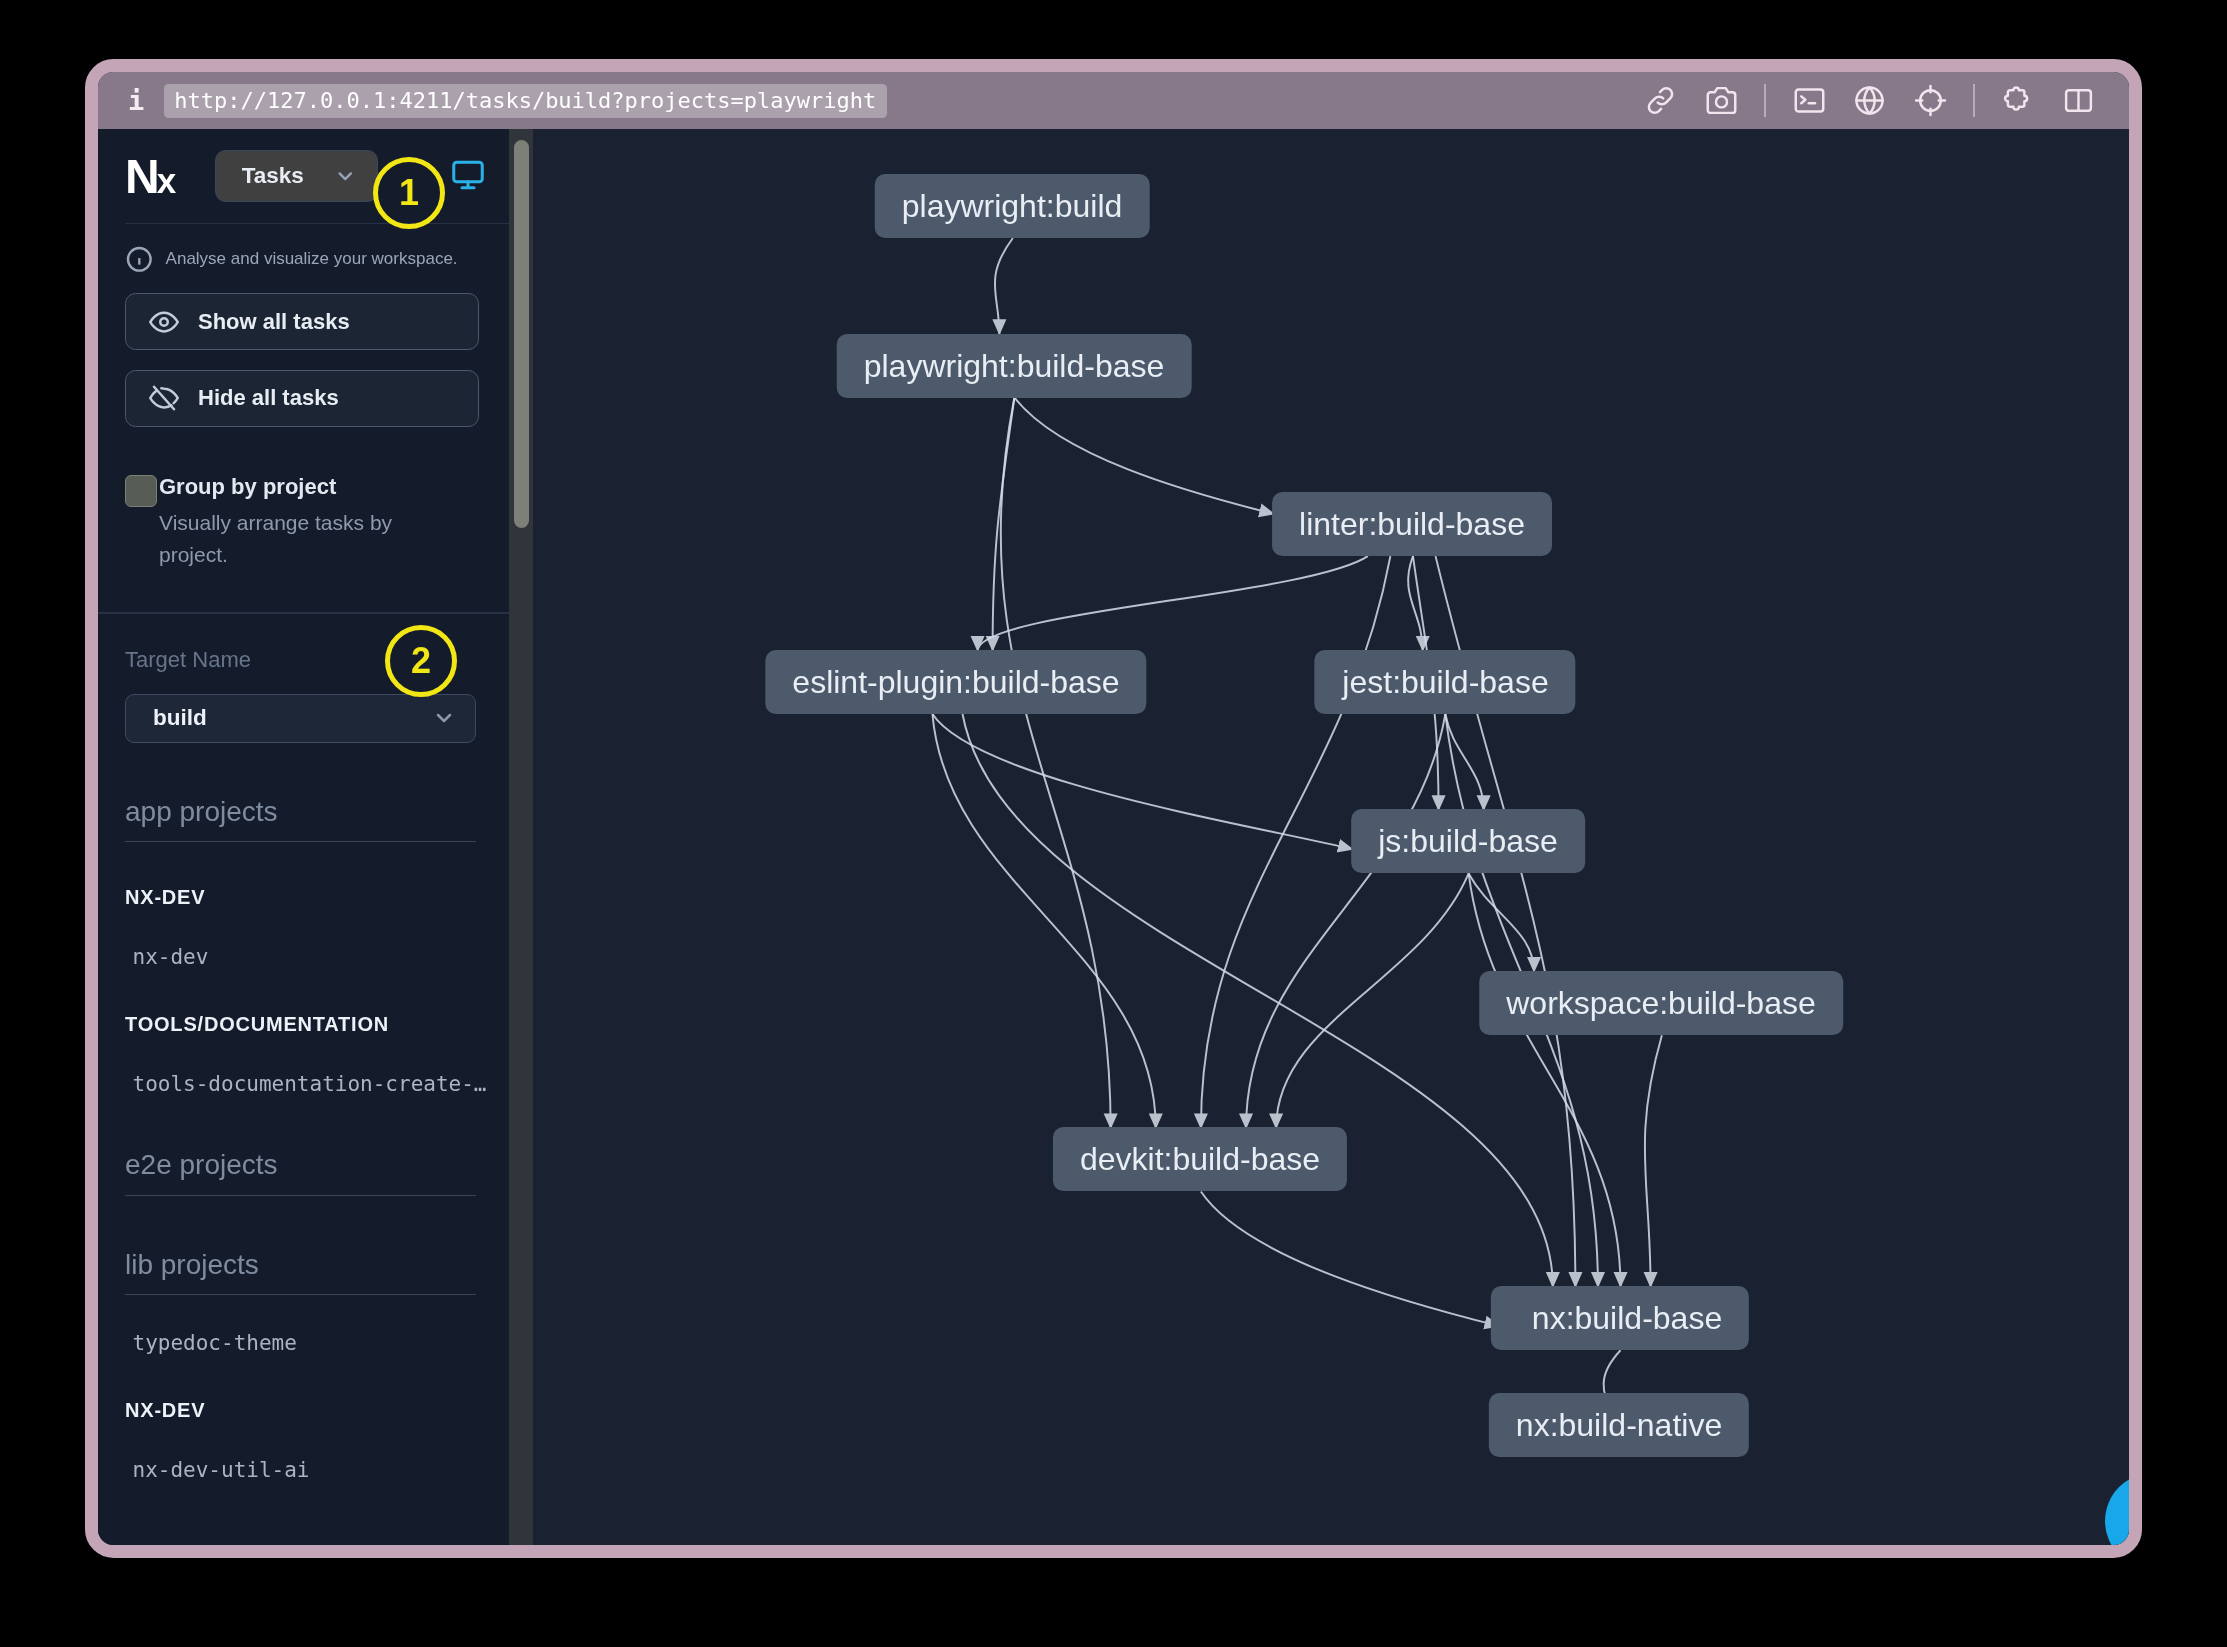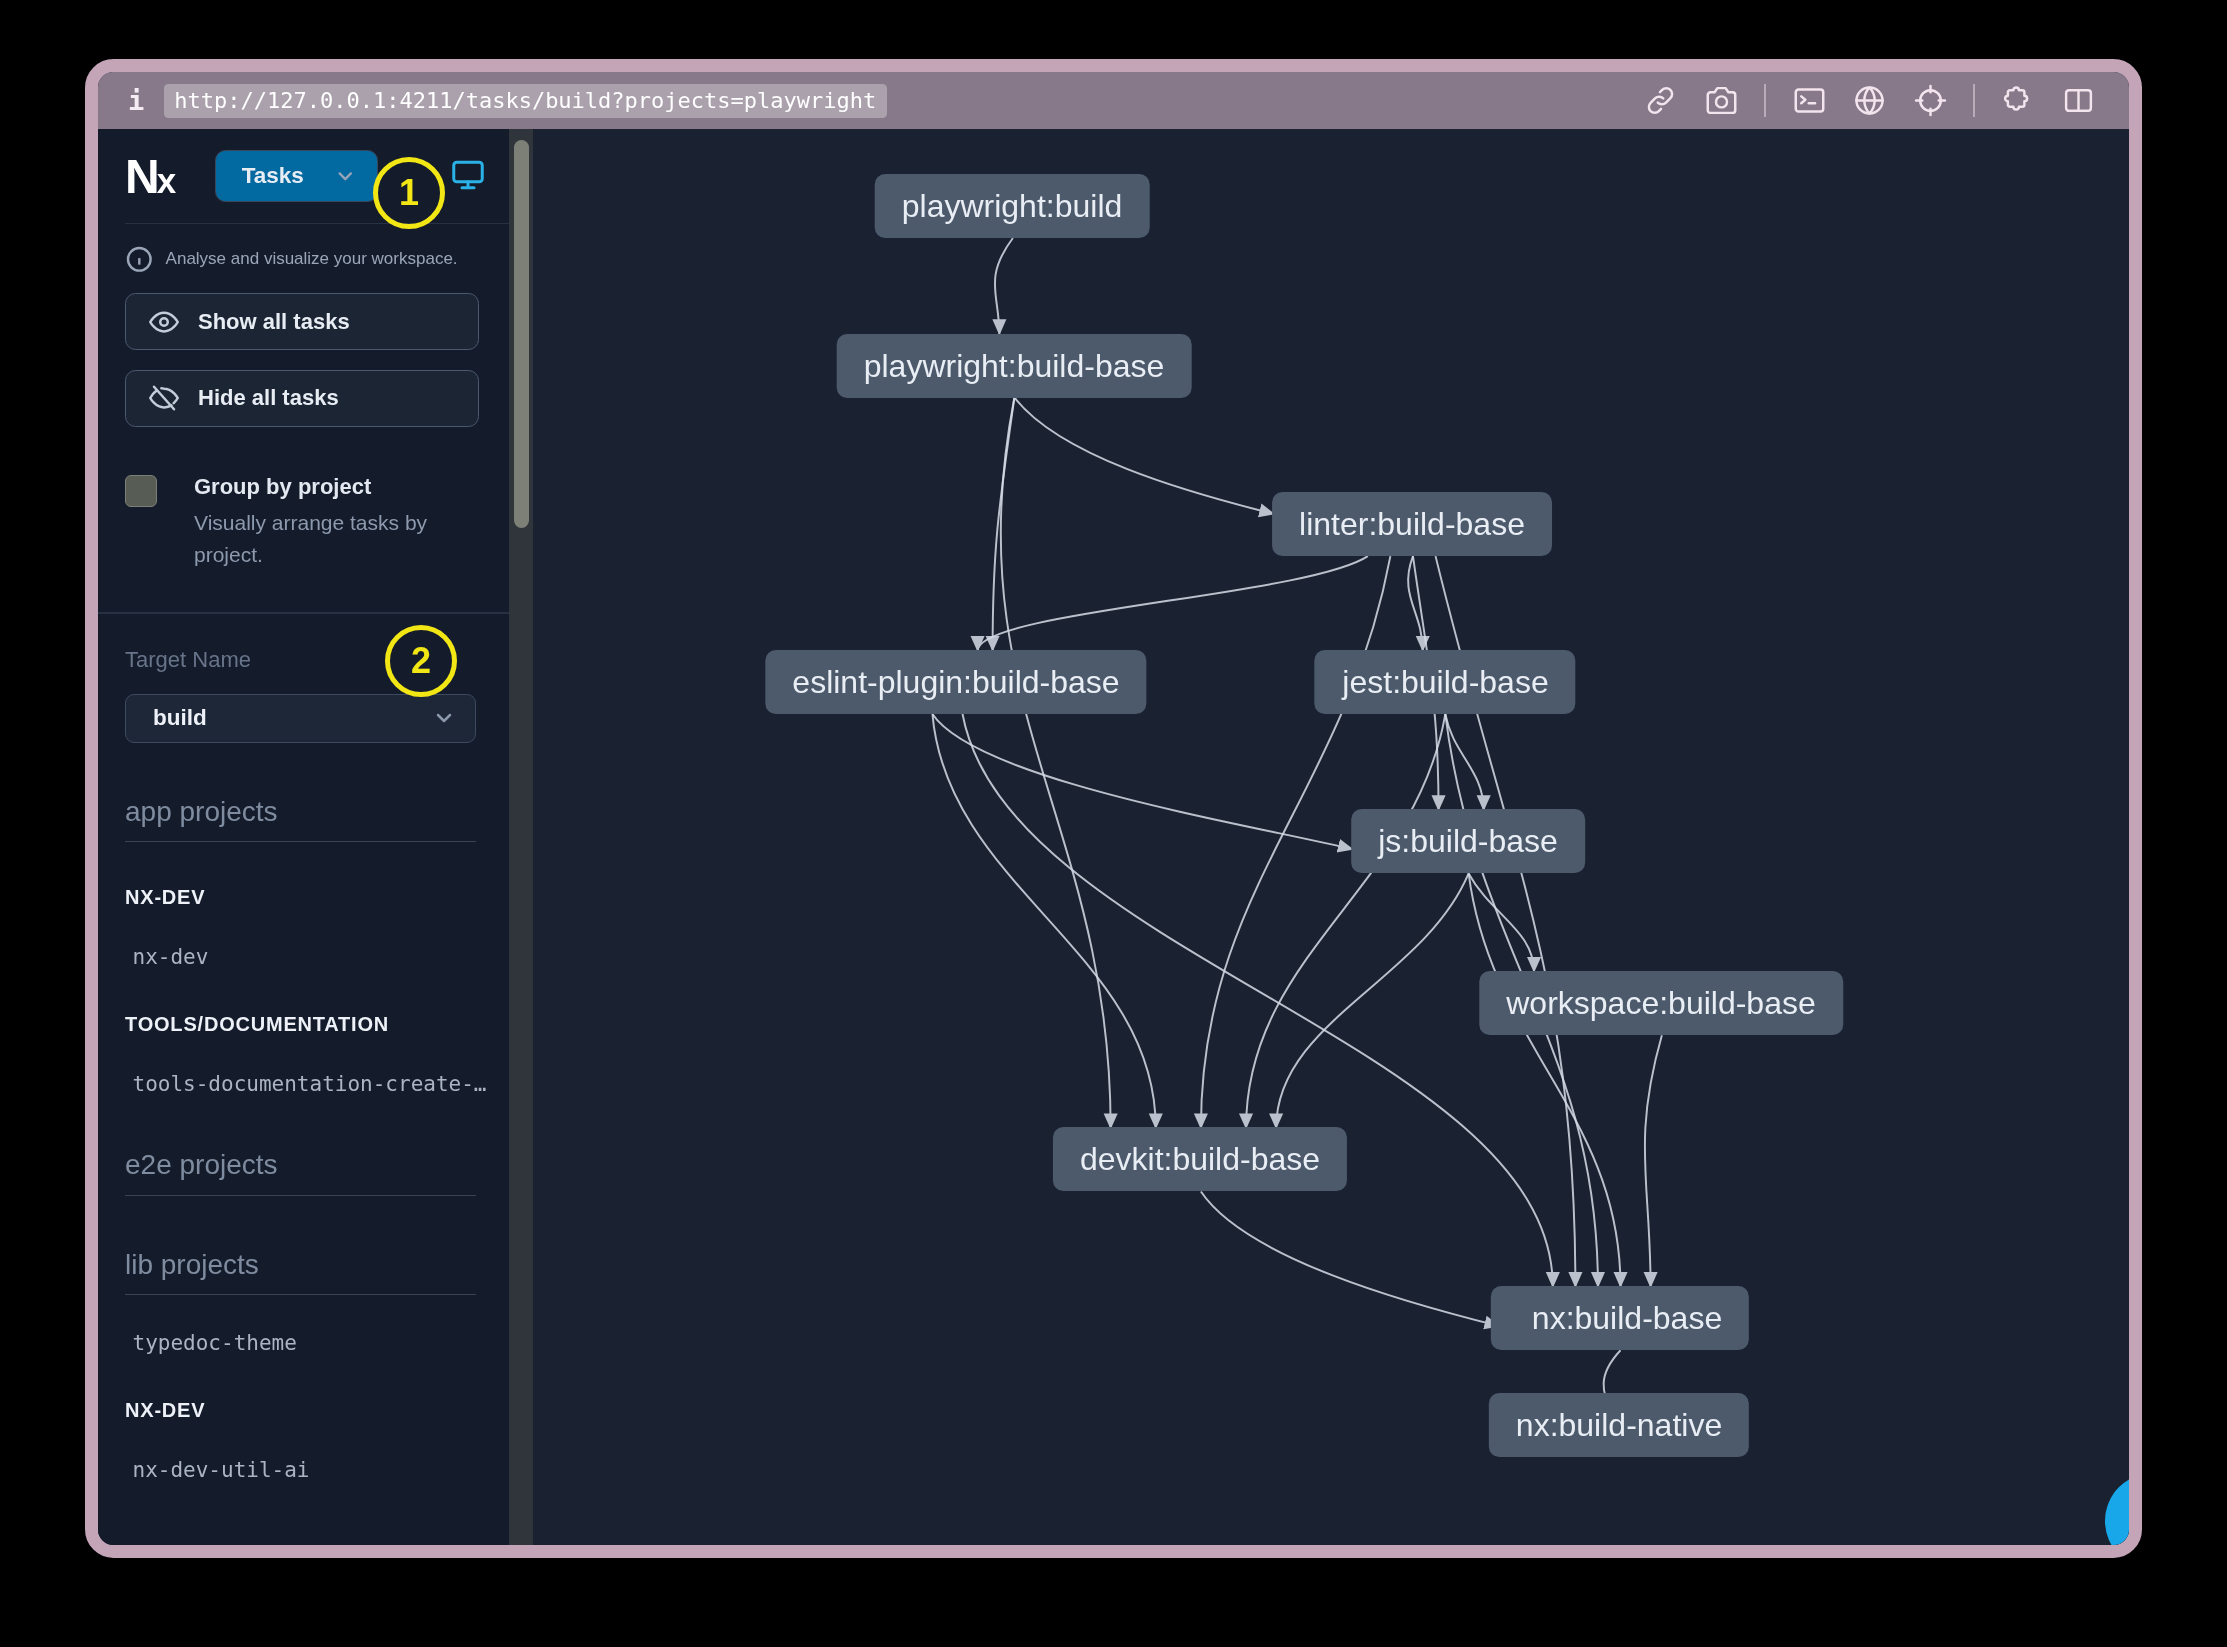--- a/index.html
+++ b/index.html
@@ -19,36 +19,36 @@
   .tb-icon svg { width:33px; height:33px; stroke:#f3e4ee; stroke-width:1.8; fill:none; stroke-linecap:round; stroke-linejoin:round; }
   .tb-divider { width:1.5px; height:33px; background:rgba(244,236,242,0.45); }
 
   .content { position:relative; display:flex; height:calc(100% - 57px); }
 
   
   .sidebar { position:relative; width:411px; background:#141c2b; flex:none; overflow:hidden; padding:0 0 0 27px; }
   .sb-header { display:flex; align-items:center; height:95px; padding-right:22.5px; border-bottom:1.5px solid #273144; }
   .nx-logo { color:#ffffff; font-weight:bold; font-size:48px; letter-spacing:-3px; margin-right:42px; }
   .nx-logo .x { font-size:35px; }
-  .tasks-dd { display:flex; align-items:center; gap:30px; background:#0369a1; border:1.5px solid #3a4659;
+  .tasks-dd { display:flex; align-items:center; gap:30px; background:#404040; border:1.5px solid #3a4659;
     border-radius:10.5px; padding:12px 21px 12px 25.6px; color:#e8edf4; font-size:22.5px; font-weight:bold; }
   .tasks-dd svg { width:22.5px; height:22.5px; stroke:#97a3b6; stroke-width:2.5; fill:none; stroke-linecap:round; stroke-linejoin:round; }
   .monitor-wrap { margin-left:72px; }
   .monitor-wrap svg { width:36px; height:36px; stroke:#2ab2e8; stroke-width:2; fill:none; stroke-linecap:round; stroke-linejoin:round; }
 
   .info-row { display:flex; align-items:center; gap:12px; margin:21px 22.5px 0 0; color:#9aa6b8; font-size:17px; }
   .info-row svg { width:28.6px; height:28.6px; stroke:#9aa6b8; stroke-width:2; fill:none; flex:none; }
 
   .sb-btn { display:flex; align-items:center; gap:19.5px; height:57px; margin:19.5px 30px 0 0;
     background:#1b2534; border:1.5px solid #4b5870; border-radius:10.5px; padding:0 22.5px;
     color:#e8edf4; font-size:22px; font-weight:bold; cursor:pointer; }
   .sb-btn:first-of-type { margin-top:39px; }
   .sb-btn svg { width:30px; height:30px; stroke:#c3ccd9; stroke-width:2; fill:none; stroke-linecap:round; stroke-linejoin:round; }
 
-  .group-row { display:flex; gap:37px; margin:47px 33px 0 0; }
+  .group-row { display:flex; gap:2px; margin:47px 33px 0 0; }
   .checkbox { width:32px; height:32px; border-radius:6px; background:#575c55; border:1.5px solid #7b8077; flex:none; margin-top:1.5px; }
   .group-label { color:#e4e9f1; font-size:22px; font-weight:bold; }
   .group-desc { color:#8d99ad; font-size:21px; line-height:1.5; margin-top:7.5px; max-width:286px; }
 
   .sb-divider { height:1.5px; background:#273144; margin:42px 0 0 -27px; }
 
   .target-label { color:#67748a; font-size:22px; margin:33px 0 0 0; }
   .select { display:flex; align-items:center; justify-content:space-between; height:49px; margin:21px 33px 0 0;
     background:#1d2737; border:1.5px solid #3c495e; border-radius:9px; padding:0 19.5px 0 27px;
     color:#eef2f8; font-size:22.5px; font-weight:bold; }

